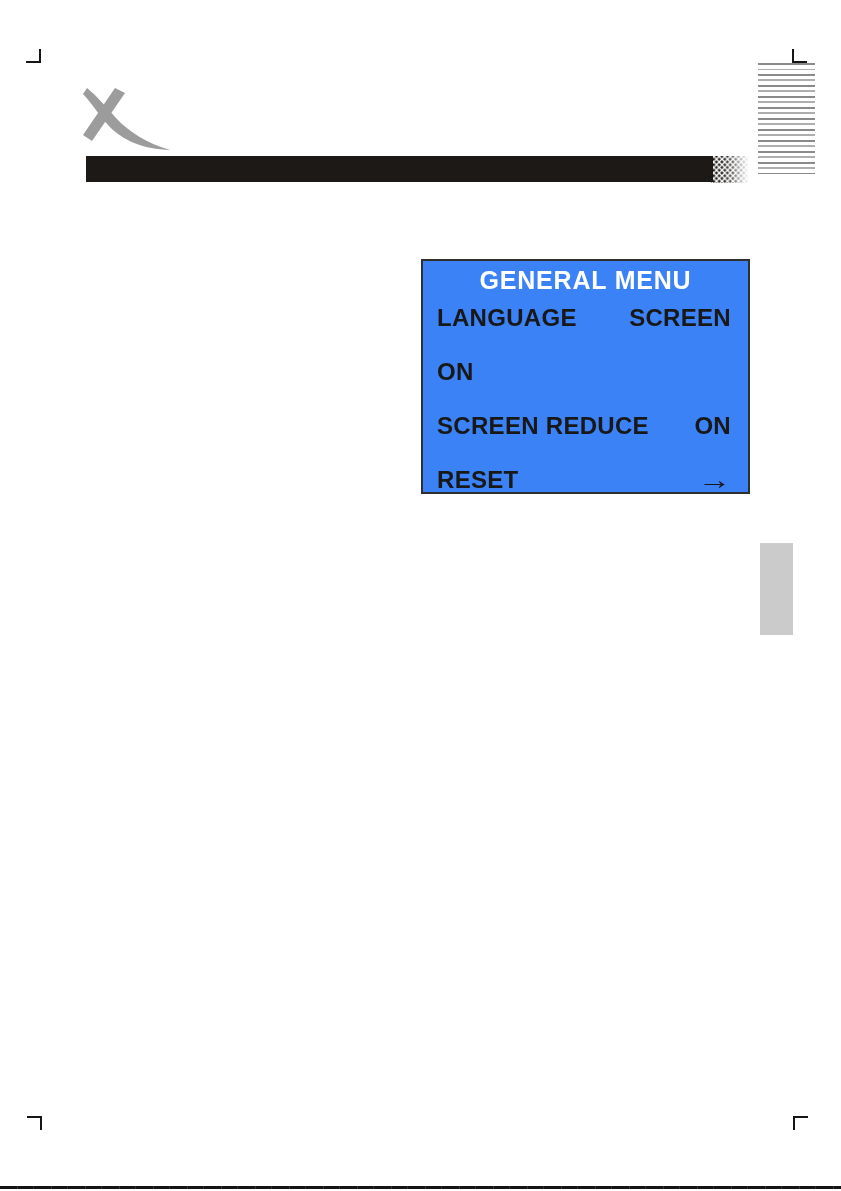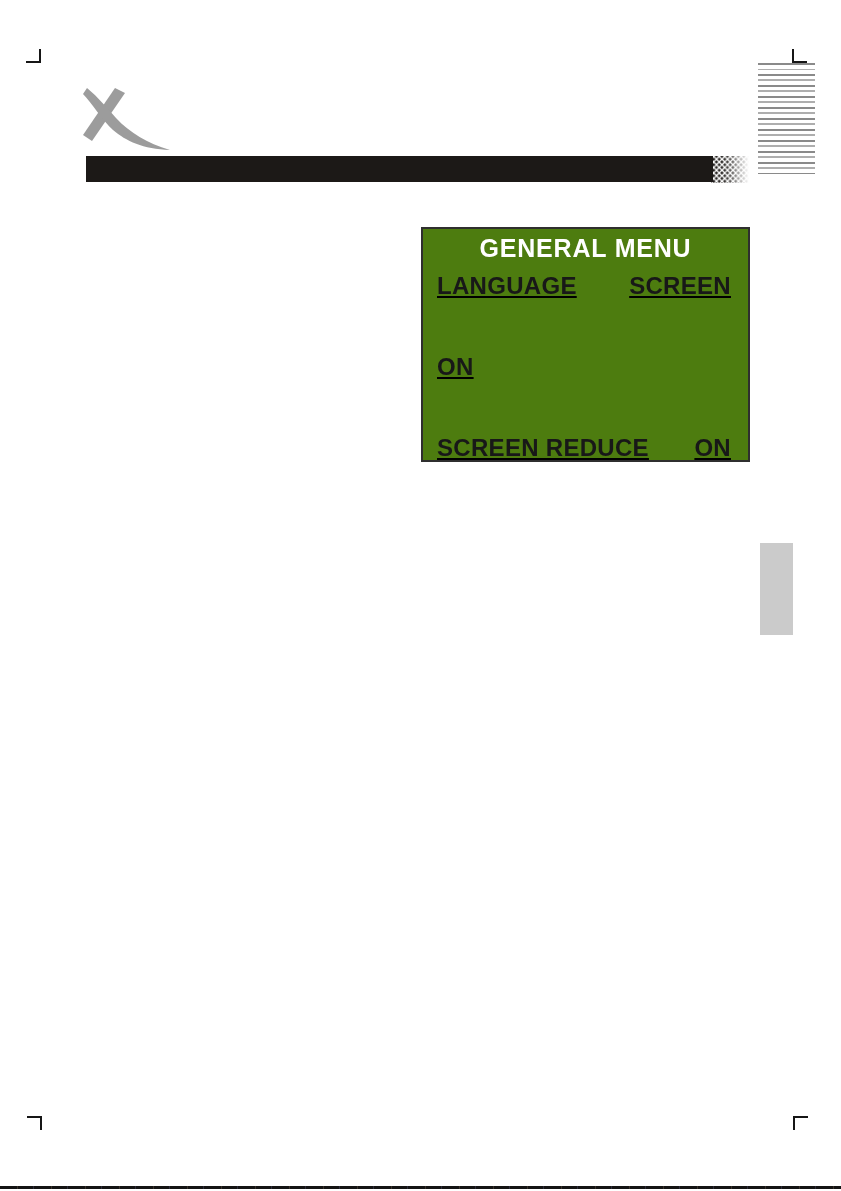--- a/index.html
+++ b/index.html
@@ -42,37 +42,37 @@
       rgba(0,0,0,0) 2px,  rgba(0,0,0,0) 5.5px,
       #aeaeae 5.5px, #aeaeae 6.7px,
       rgba(0,0,0,0) 6.7px, rgba(0,0,0,0) 11px);
   }
 
   
   .edge-tab { position:absolute; left:760px; top:543px; width:33px; height:92px; background:#cbcbcb; }
 
   
   .osd {
-    position:absolute; left:421px; top:227px; width:329px; height:235px;
+    position:absolute; left:421px; top:259px; width:329px; height:235px;
     box-sizing:border-box;
-    background:#4d7c0f;
+    background:#3b82f6;
     border:2px solid #2f2f2f;
   }
   .osd-title {
     position:absolute; top:6px; left:0; right:0;
     text-align:center;
     font-weight:bold; font-size:25px; line-height:26px;
     letter-spacing:0.8px;
     color:#ffffff;
   }
   .osd-rows {
     position:absolute; left:14px; right:17px; top:45px; height:186px;
     display:flex; flex-direction:column; justify-content:space-between;
   }
-  .osd-row { height:24px; display:flex; justify-content:space-between; align-items:center;text-decoration:underline; }
+  .osd-row { height:24px; display:flex; justify-content:space-between; align-items:center; }
   .osd-label, .osd-value {
     font-weight:bold; font-size:24px; line-height:24px;
     letter-spacing:0.3px; color:#181818; white-space:nowrap;
   }
   .osd-value.arrow { font-size:27px; line-height:22px; transform:scaleX(1.25); transform-origin:right center; }
 
   
   .scan-line {
     position:absolute; left:0; top:1186px; width:841px; height:3px;
     background:repeating-linear-gradient(90deg,
@@ -115,18 +115,22 @@
         <span class="osd-label">LANGUAGE</span>
         <span class="osd-value">SCREEN</span>
       </div>
       <div class="osd-row">
         <span class="osd-value">ON</span>
       </div>
       <div class="osd-row">
         <span class="osd-label">SCREEN REDUCE</span>
         <span class="osd-value">ON</span>
       </div>
+      <div class="osd-row">
+        <span class="osd-label">RESET</span>
+        <span class="osd-value arrow">→</span>
+      </div>
     </div>
   </div>
 
   <div class="scan-line"></div>
 
 </div>
 
 </body></html>

